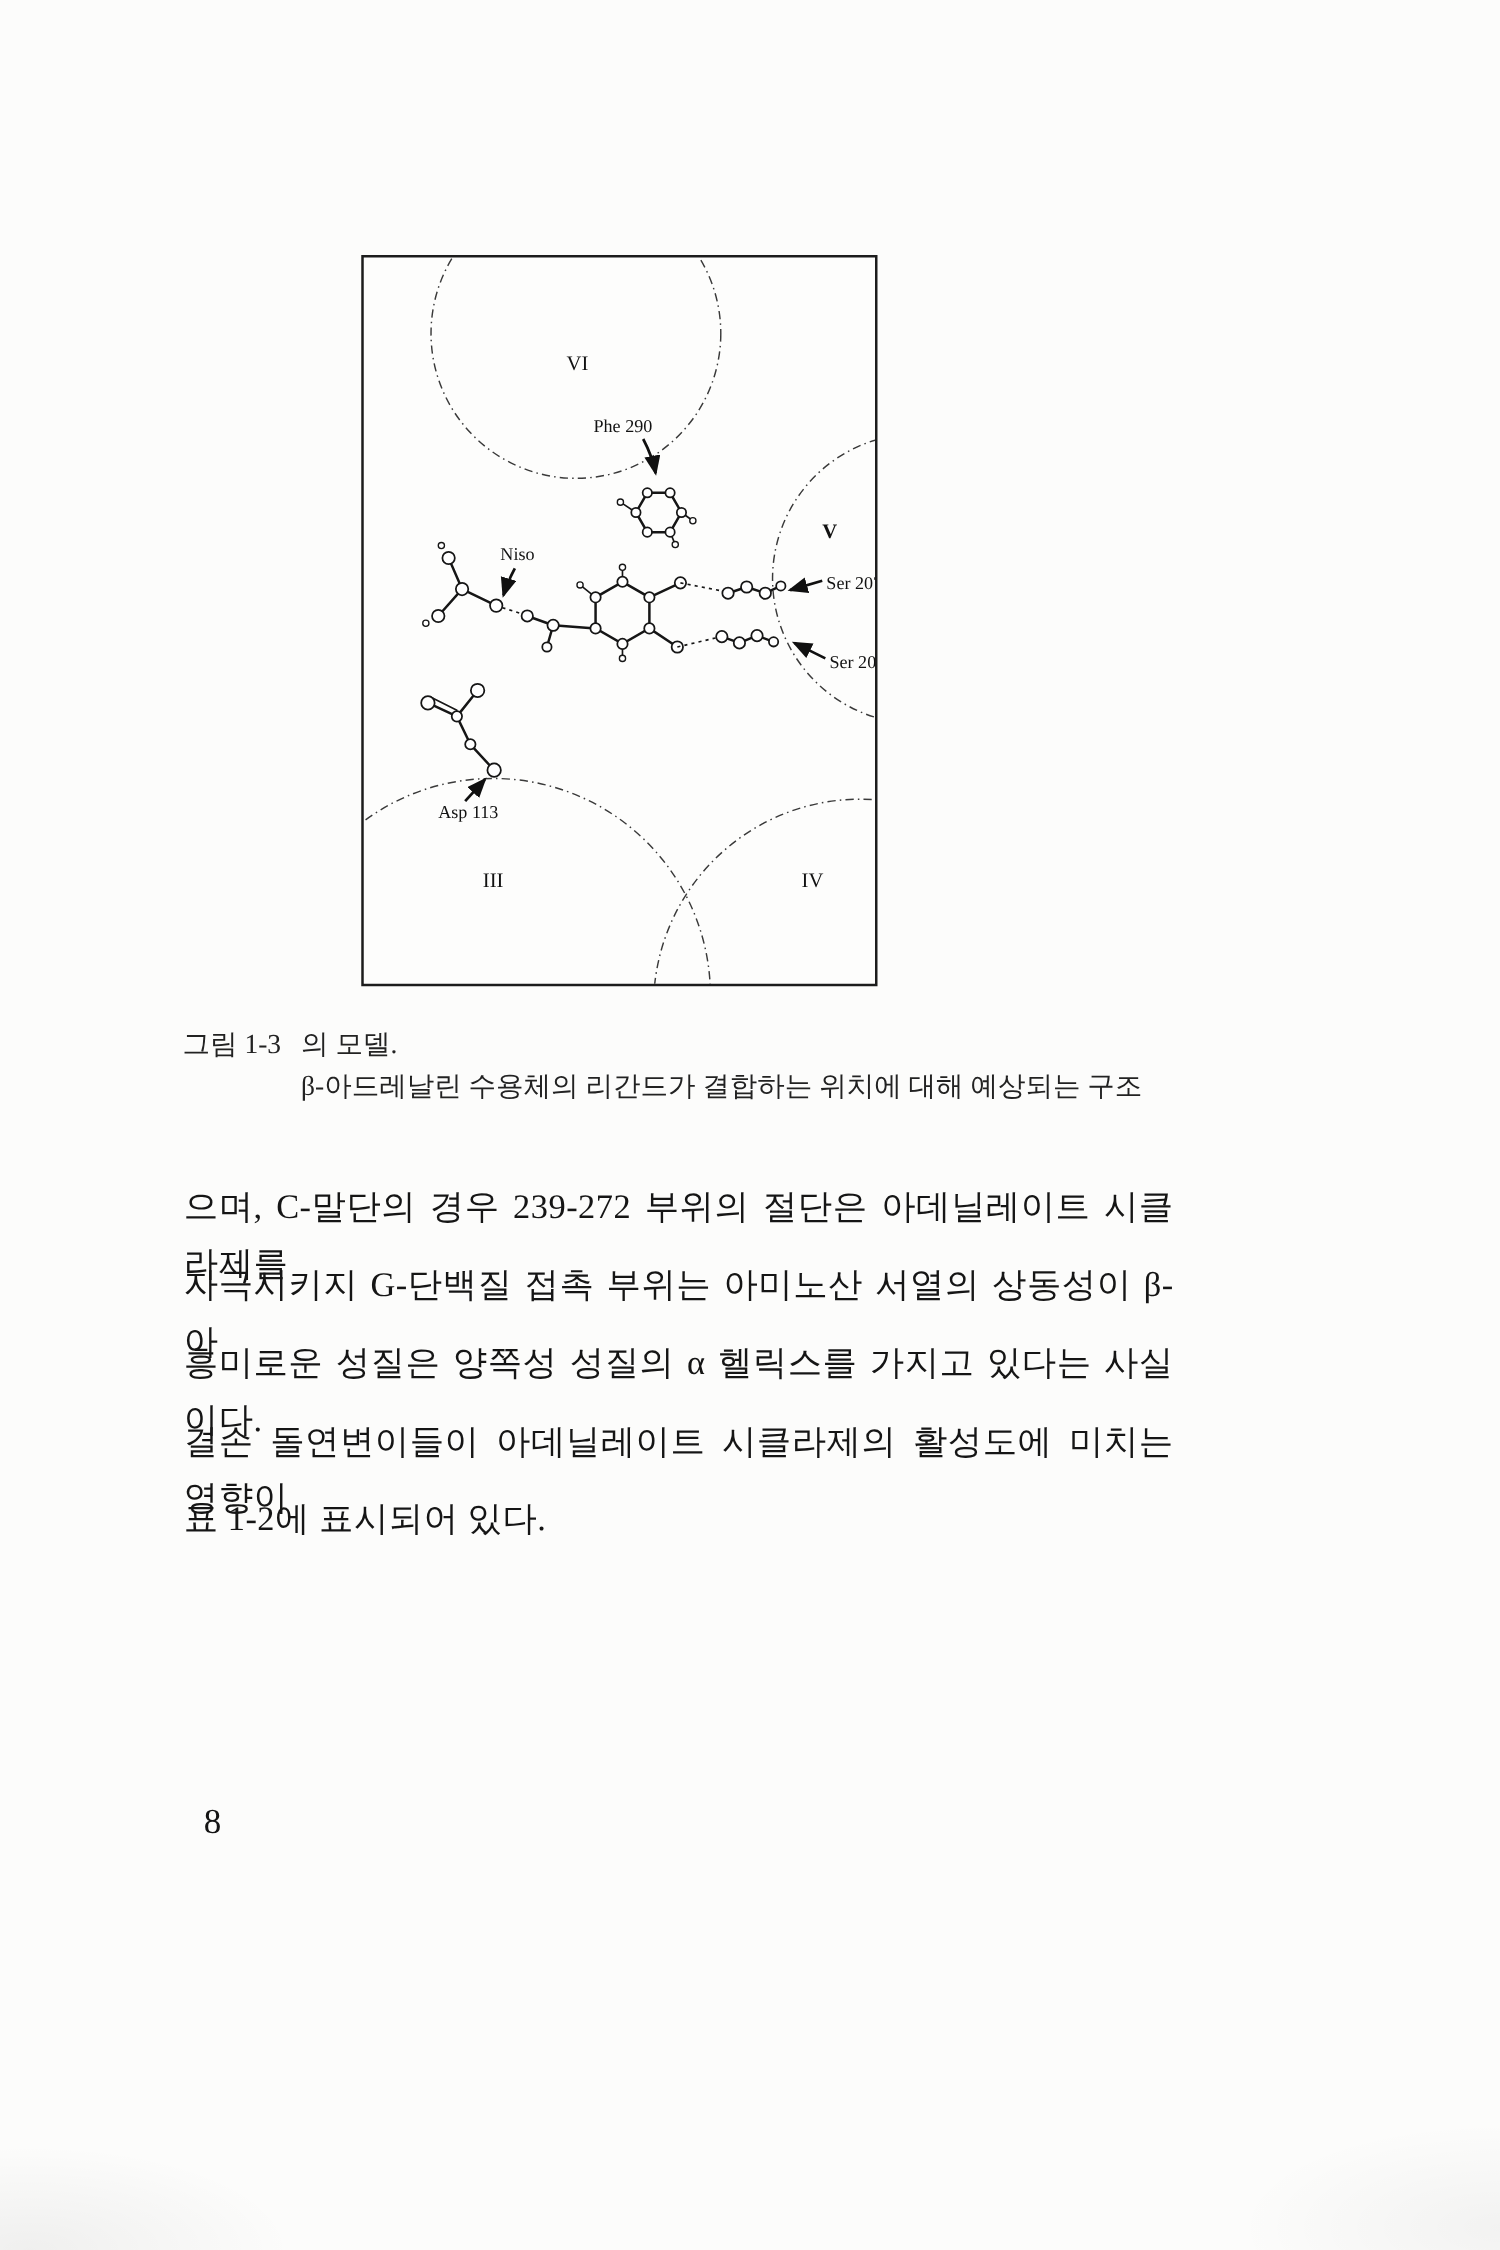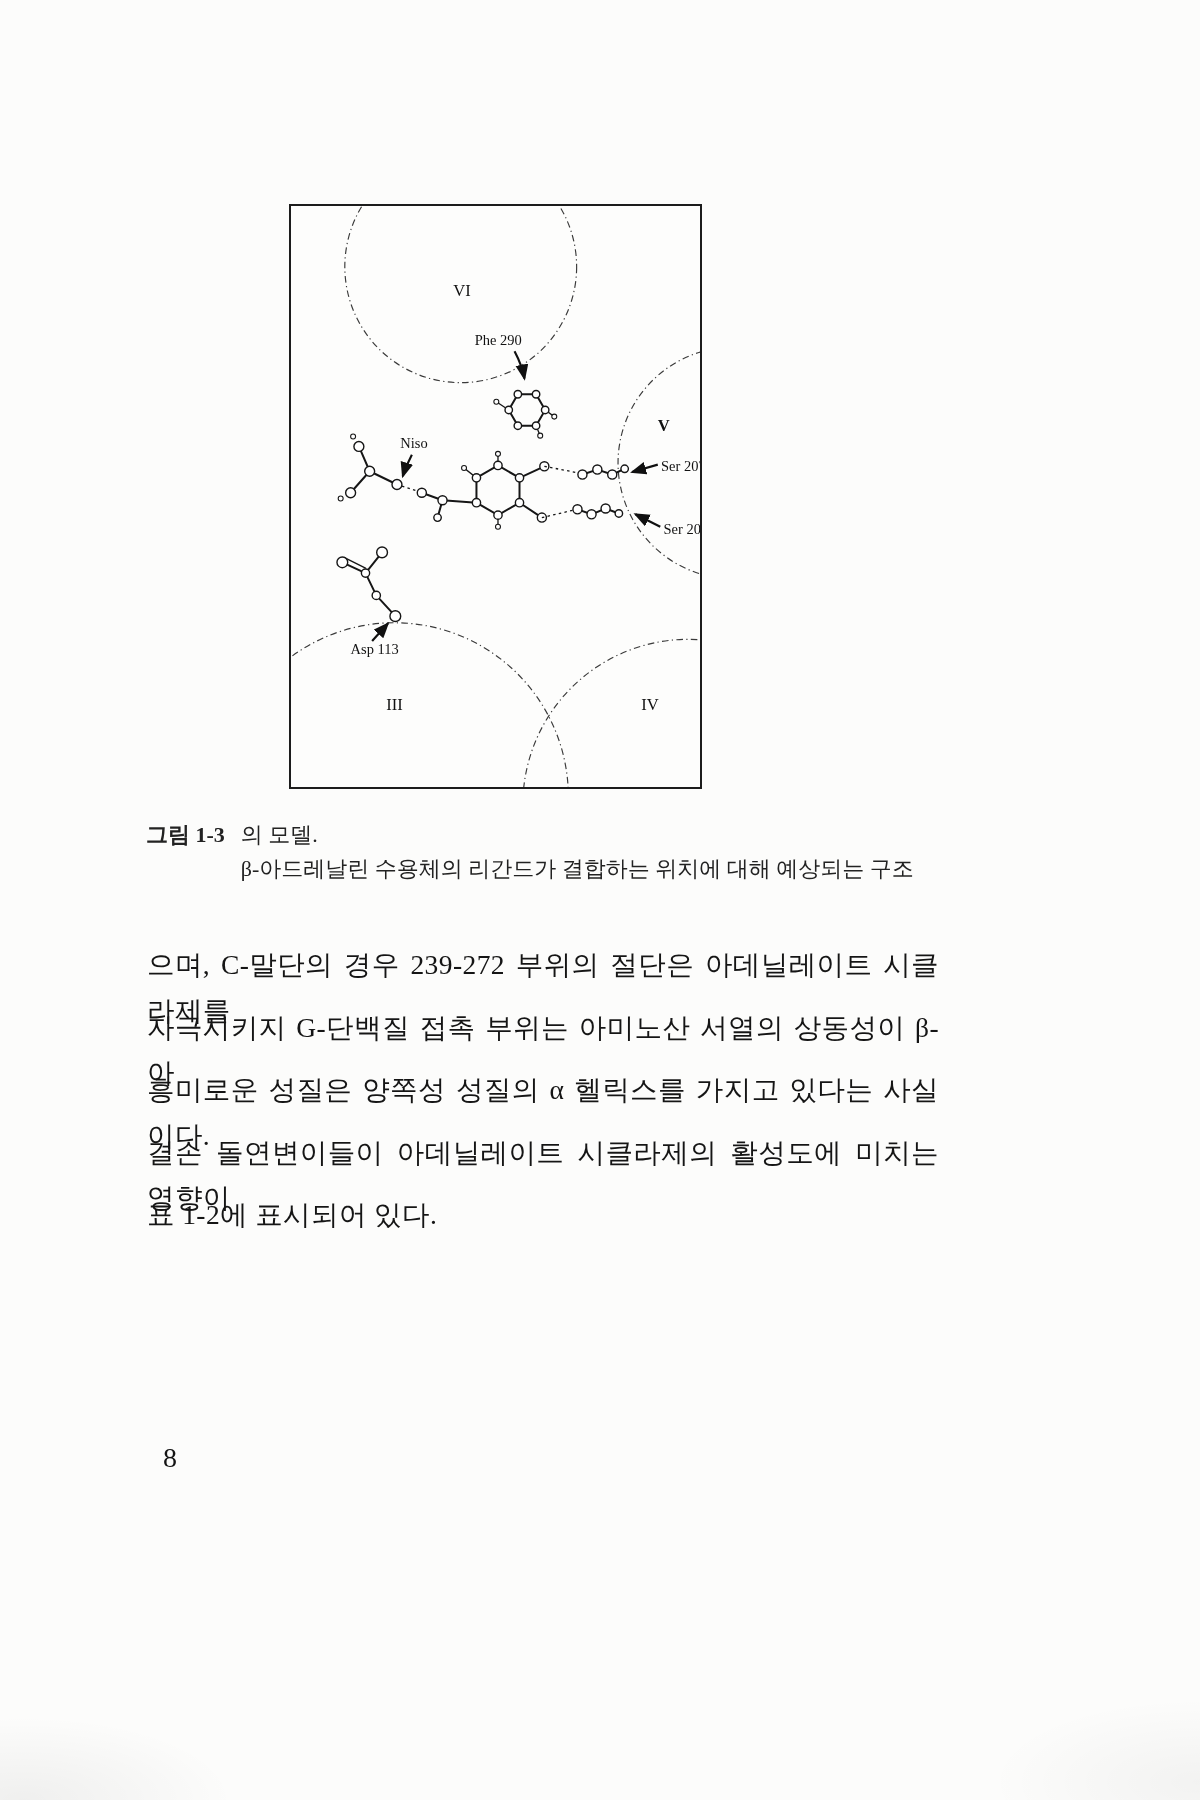--- a/index.html
+++ b/index.html
@@ -30,21 +30,21 @@
   .atom{fill:#ffffff;stroke:#161616;stroke-width:1.7;}
   .atomH{fill:#ffffff;stroke:#161616;stroke-width:1.3;}
   .lbl{font-family:"Liberation Serif","DejaVu Serif",serif;fill:#121212;}
   .lbl-helix{font-size:20px;}
   .lbl-res{font-size:17.5px;}
   .arrow{stroke:#101010;stroke-width:2.6;fill:none;}
   .caption{
     position:absolute;left:146px;top:818px;width:810px;
     display:flex;gap:16px;font-size:22px;line-height:34px;color:#222;
   }
-  .caption .cap-label{font-weight:700;white-space:nowrap;text-align:center;}
+  .caption .cap-label{font-weight:400;white-space:nowrap;text-align:center;}
   .caption .cap-text{width:694px;}
   .bodytext{
     position:absolute;left:147px;top:925px;width:792px;
     font-size:27.5px;color:#151515;letter-spacing:0.4px;
   }
   .bodyline{
     height:45.5px;line-height:45.5px;
     text-align:justify;text-align-last:justify;
     white-space:nowrap0;
     margin-top:17px;

